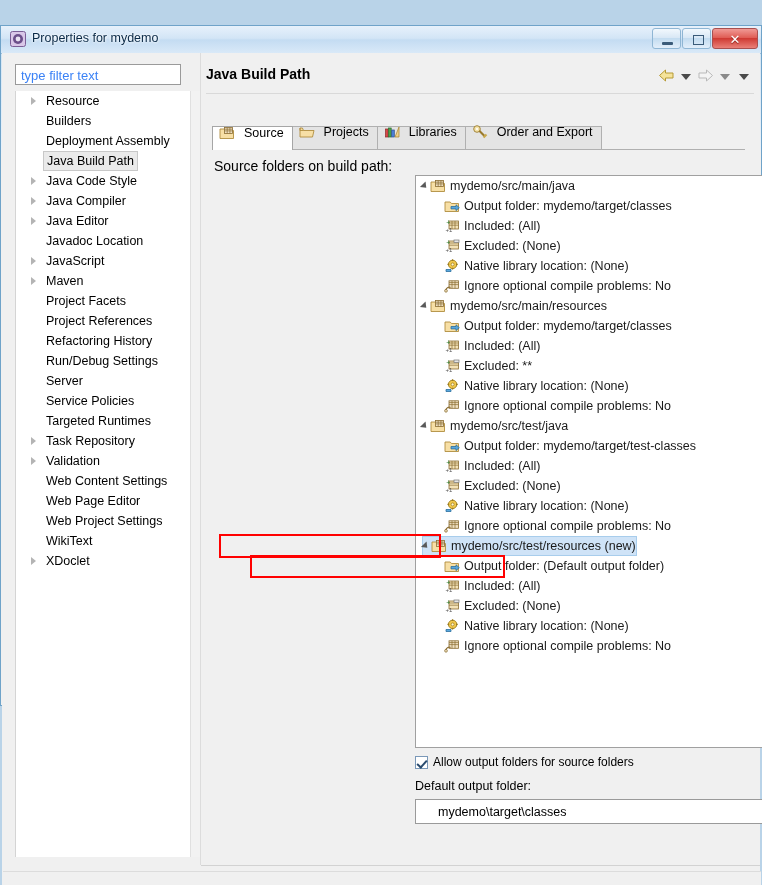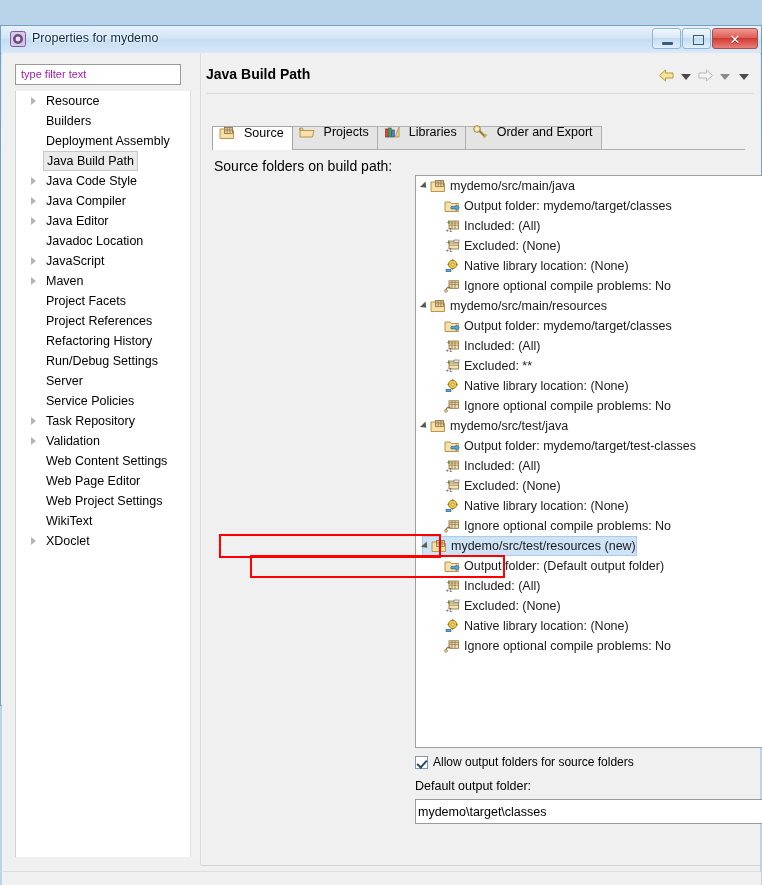--- a/index.html
+++ b/index.html
@@ -48,21 +48,21 @@
   .wbtn.close .g{color:#fff;font-size:13px;font-weight:bold;text-shadow:0 1px 1px #8b2720;}
   .min-bar{position:absolute;left:9px;top:13px;width:11px;height:3px;background:#3a5b79;border-radius:1px;}
   .max-sq{position:absolute;left:10px;top:6px;width:9px;height:8px;border:1.5px solid #3a5b79;}
   
   .dlgbody{position:absolute;left:1px;top:27px;width:758px;height:856px;background:#f0f0f0;}
   
   .filterbox{
     position:absolute;left:13px;top:11px;width:166px;height:21px;box-sizing:border-box;
     border:1px solid #9a9a9a;background:#fff;
   }
-  .filterbox span{position:absolute;left:5px;top:3px;color:#a21caf;font-size:11px;text-align:right;}
+  .filterbox span{position:absolute;left:5px;top:3px;color:#3b82f6;font-size:13px;text-align:right;}
   .leftpane{
     position:absolute;left:13px;top:38px;width:178px;height:766px;
     background:#fff;border-left:1px solid #d4d4d4;overflow:hidden;
   }
   .lscroll{
     position:absolute;left:188px;top:38px;width:10px;height:766px;background:#f2f2f2;
     border-left:1px solid #e0e0e0;
   }
   .titem{position:relative;height:20px;line-height:20px;white-space:nowrap;}
   .titem .lbl{position:absolute;left:30px;top:0;font-size:12.5px;text-align:center;}
@@ -119,21 +119,21 @@
   }
   .chk:after{
     content:"";position:absolute;left:3px;top:1px;width:4px;height:8px;
     border:solid #2a4b6e;border-width:0 2px 2px 0;transform:rotate(42deg);
   }
   .deflabel{position:absolute;left:215px;top:726px;font-size:12.5px;}
   .pathbox{
     position:absolute;left:215px;top:746px;width:377px;height:25px;box-sizing:border-box;
     border:1px solid #9a9a9a;background:#fff;
   }
-  .pathbox span{position:absolute;left:2px;top:5px;font-size:12.5px;text-align:right;}
+  .pathbox span{position:absolute;left:22px;top:5px;font-size:12.5px;text-align:right;}
   .vsep{position:absolute;left:198px;top:0;width:1px;height:812px;background:#dcdcdc;}
   .sep-h{position:absolute;left:199px;top:812px;width:559px;height:1px;background:#d2d2d2;}
   
   .footer{
     position:absolute;left:1px;top:818px;width:758px;height:65px;
     background:#f0f0f0;border-top:1px solid #dcdcdc;
   }
   .helpico{position:absolute;left:22px;top:20px;width:22px;height:22px;}
   .btn-ok{
     position:absolute;left:554px;top:18px;width:89px;height:26px;
@@ -224,20 +224,23 @@
           <span class="lbl">Refactoring History</span>
         </div>
         <div class="titem">
           <span class="lbl">Run/Debug Settings</span>
         </div>
         <div class="titem">
           <span class="lbl">Server</span>
         </div>
         <div class="titem">
           <span class="lbl">Service Policies</span>
+        </div>
+        <div class="titem">
+          <span class="lbl">Targeted Runtimes</span>
         </div>
         <div class="titem">
           <span class="arr"></span>
           <span class="lbl">Task Repository</span>
         </div>
         <div class="titem">
           <span class="arr"></span>
           <span class="lbl">Validation</span>
         </div>
         <div class="titem">

